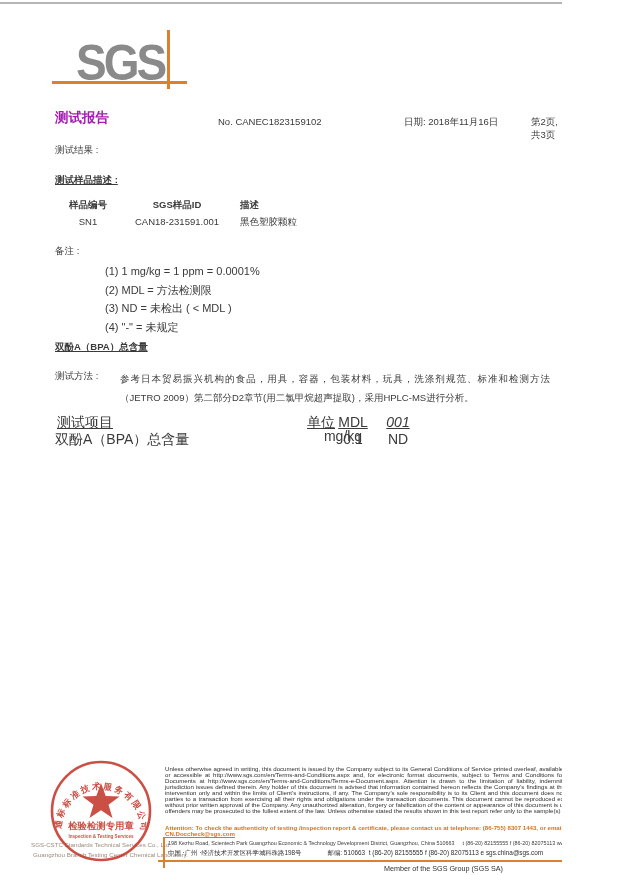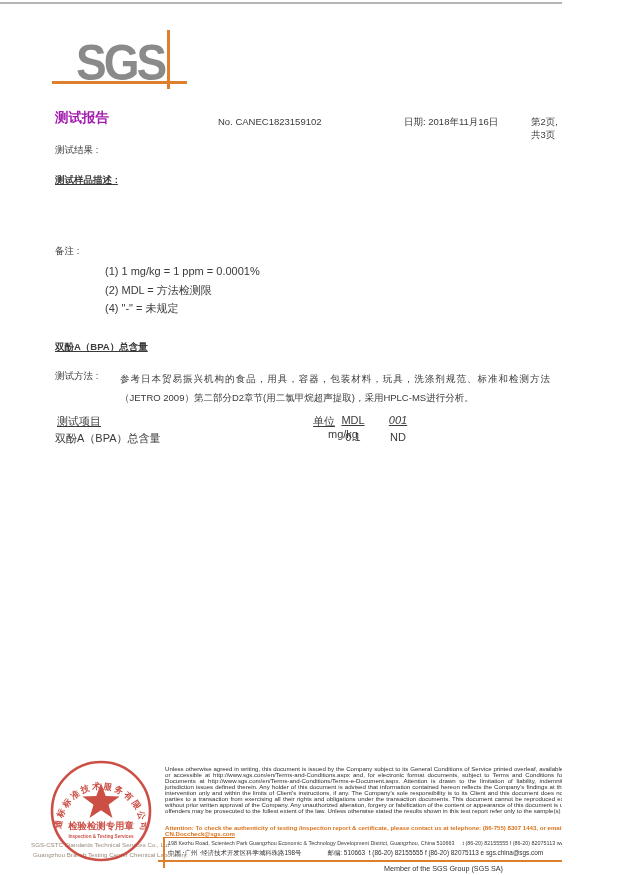--- a/index.html
+++ b/index.html
@@ -41,21 +41,21 @@
   .sample-row .c2 { text-align: center; }
   .sample-row .c3 { padding-left: 7px; text-align: left; }
 
   .remarks { position: absolute; left: 105px; top: 262px; font-size: 11px; line-height: 18.5px; }
 
   .bpa-heading { position: absolute; left: 55px; top: 341px; font-size: 9.5px; font-weight: bold; text-decoration: underline; }
   .method-label { position: absolute; left: 55px; top: 370px; font-size: 9.5px; }
   .method-text { position: absolute; left: 120px; top: 369px; width: 430px; font-size: 9.5px; line-height: 19px; text-align: justify; }
 
   
-  .rt-cell { position: absolute; font-size: 11px; }
+  .rt-cell { position: absolute; font-size: 14px; }
   .rt-h-item { left: 57px; top: 414px; text-decoration: underline; }
   .rt-h-unit { left: 295px; top: 414px; width: 40px; text-align: right; text-decoration: underline; }
   .rt-h-mdl  { left: 335px; top: 414px; width: 36px; text-align: center; text-decoration: underline; }
   .rt-h-001  { left: 380px; top: 414px; width: 36px; text-align: center; text-decoration: underline; font-style: italic; }
   .rt-r-item { left: 55px; top: 431px; }
   .rt-r-unit { left: 295px; top: 428px; width: 40px; text-align: center; margin-left: 28px; }
   .rt-r-mdl  { left: 335px; top: 431px; width: 36px; text-align: center; }
   .rt-r-001  { left: 380px; top: 431px; width: 36px; text-align: center; }
 
   
@@ -97,25 +97,38 @@
   <div class="logo-vline"></div>
 
   <div class="doc-title">测试报告</div>
   <div class="report-no">No. CANEC1823159102</div>
   <div class="report-date">日期: 2018年11月16日</div>
   <div class="report-page">第2页,共3页</div>
 
   <div class="sec-label" style="left:55px; top:144px;">测试结果 :</div>
   <div class="sec-label u b" style="left:55px; top:174px;">测试样品描述 :</div>
 
+  <div class="sample-table">
+    <div class="sample-row b">
+      <span class="c1">样品编号</span>
+      <span class="c2">SGS样品ID</span>
+      <span class="c3">描述</span>
+    </div>
+    <div class="sample-row">
+      <span class="c1">SN1</span>
+      <span class="c2">CAN18-231591.001</span>
+      <span class="c3">黑色塑胶颗粒</span>
+    </div>
+  </div>
 
   <div class="sec-label" style="left:55px; top:245px;">备注 :</div>
   <div class="remarks">
     <div>(1) 1 mg/kg = 1 ppm = 0.0001%</div>
     <div>(2) MDL = 方法检测限</div>
+    <div>(3) ND = 未检出 ( &lt; MDL )</div>
     <div>(4) "-" = 未规定</div>
   </div>
 
   <div class="bpa-heading">双酚A（BPA）总含量</div>
   <div class="method-label">测试方法 :</div>
   <div class="method-text">参考日本贸易振兴机构的食品，用具，容器，包装材料，玩具，洗涤剂规范、标准和检测方法（JETRO 2009）第二部分D2章节(用二氯甲烷超声提取)，采用HPLC-MS进行分析。</div>
 
   <span class="rt-cell rt-h-item">测试项目</span>
   <span class="rt-cell rt-h-unit">单位</span>
   <span class="rt-cell rt-h-mdl">MDL</span>

